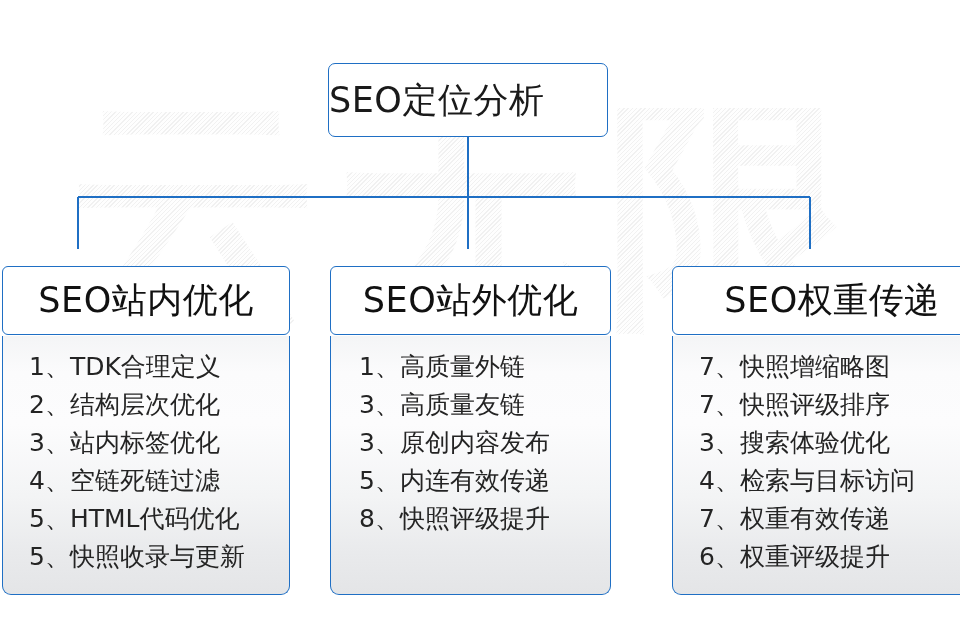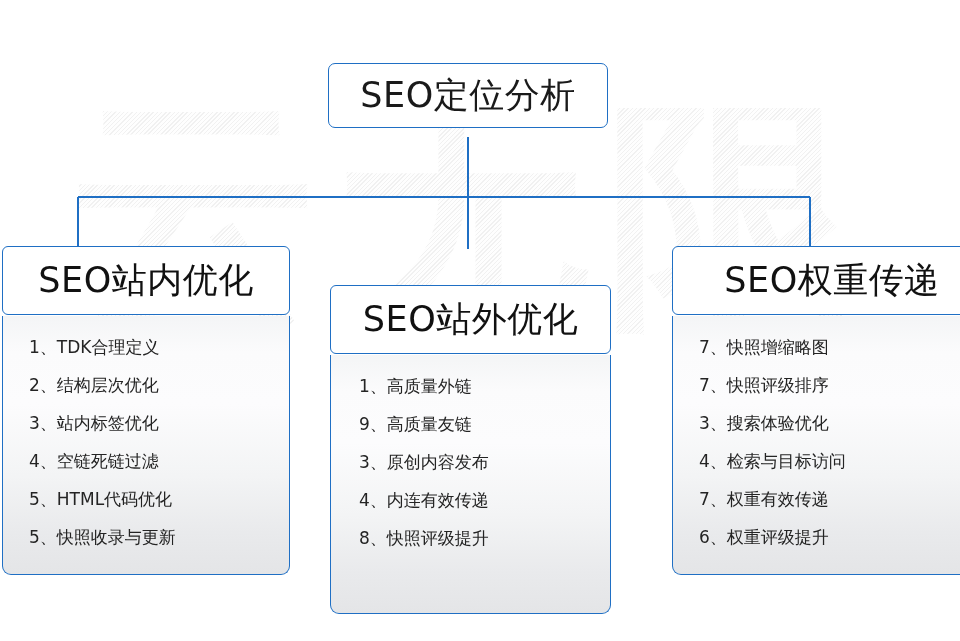--- a/index.html
+++ b/index.html
@@ -60,44 +60,43 @@
     z-index: 1;
     pointer-events: none;
   }
 
   
   #root-node {
     position: absolute;
     left: 328px;
     top: 63px;
     width: 280px;
-    height: 65px;
+    height: 74px;
     box-sizing: border-box;
     border: 1.6px solid #1f6fc4;
     border-radius: 7px;
     background: #ffffff;
     z-index: 3;
     display: flex;
     align-items: center;
-    justify-content: center;
   }
   #root-node .node-title {
     font-size: 35px;
     color: #1a1a1a;
     letter-spacing: 0.5px;
   }
 
   
   .column {
     position: absolute;
-    top: 246px;
+    top: 266px;
     z-index: 3;
   }
   #column-0 { left: 2px;   width: 288px; }
-  #column-1 { left: 330px; width: 281px; margin-top: 39px; }
+  #column-1 { left: 330px; width: 281px; }
   #column-2 { left: 672px; width: 320px; }
 
   .column-header {
     box-sizing: border-box;
     height: 69px;
     border: 1.6px solid #1f6fc4;
     border-radius: 6px;
     background: #ffffff;
     display: flex;
     align-items: center;
@@ -122,21 +121,21 @@
         #f4f5f6 0%,
         #fbfbfc 14%,
         #fcfcfd 34%,
         #f3f4f5 62%,
         #e9eaec 84%,
         #e4e5e7 100%);
     padding-top: 12px;
     overflow: hidden;
   }
   .list-item {
-    font-size: 17px;
+    font-size: 25px;
     line-height: 38px;
     color: #242424;
     white-space: nowrap;
     padding-left: 0;
     text-align: left;
   }
   #column-0 .list-item { padding-left: 26px; }
   #column-1 .list-item { padding-left: 28px; }
   #column-2 .list-item { padding-left: 26px; }
 </style>
@@ -174,23 +173,23 @@
     <div class="list-item">5、快照收录与更新</div>
   </div>
 </div>
 
 <div class="column" id="column-1">
   <div class="column-header">
     <div class="header-title">SEO站外优化</div>
   </div>
   <div class="column-body">
     <div class="list-item">1、高质量外链</div>
-    <div class="list-item">9、高质量友链</div>
+    <div class="list-item">3、高质量友链</div>
     <div class="list-item">3、原创内容发布</div>
-    <div class="list-item">4、内连有效传递</div>
+    <div class="list-item">5、内连有效传递</div>
     <div class="list-item">8、快照评级提升</div>
   </div>
 </div>
 
 <div class="column" id="column-2">
   <div class="column-header">
     <div class="header-title">SEO权重传递</div>
   </div>
   <div class="column-body">
     <div class="list-item">7、快照增缩略图</div>

